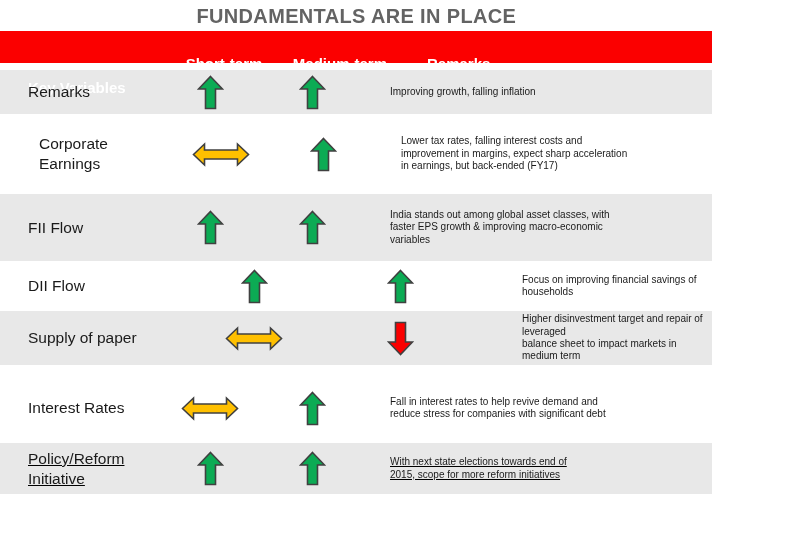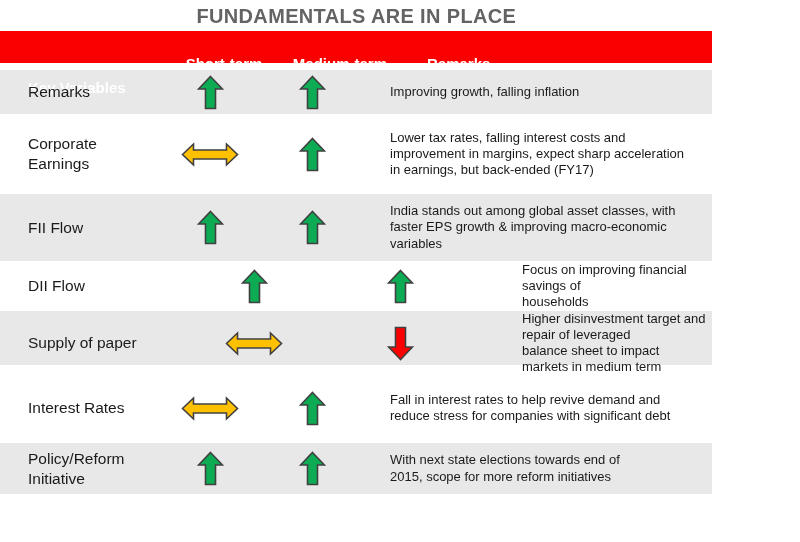--- a/index.html
+++ b/index.html
@@ -29,21 +29,21 @@
     display:grid;grid-template-columns:160px 100px 104px 1fr;align-items:center;
     background:#ffffff;
   }
   .row.shaded{background:var(--row_shade,#e8e8e8);}
   .cell.var{
     padding-left:28px;font-size:15.5px;color:var(--body_text,#1a1a1a);
     white-space:pre-line;line-height:1.28;
   }
   .cell.arr{display:flex;justify-content:center;align-items:center;}
   .cell.rem{
-    padding-left:26px;padding-right:6px;font-size:13px;
+    padding-left:26px;padding-right:6px;font-size:10px;
     color:var(--body_text,#1a1a1a);white-space:pre-line;line-height:1.24;
   }
   svg{display:block;}
 </style>
 </head>
 <body>
 
 <div class="slide">
 
   <div class="titlebar">
@@ -66,21 +66,21 @@
           </svg>
         </div>
     <div class="cell arr">
           <svg width="27" height="35" viewBox="0 0 27 35">
             <polygon points="13.5,1.5 25.5,14 18.5,14 18.5,33.5 8.5,33.5 8.5,14 1.5,14" fill="#0CAB54" stroke="#404040" stroke-width="1.6" stroke-linejoin="miter"></polygon>
           </svg>
         </div>
     <div class="cell rem">Improving growth, falling inflation</div>
   </div>
 
-  <div class="row" style="height: 80px;">
+  <div class="row" style="height: 80px; padding-left: 11px;">
     <div class="cell var">Corporate Earnings</div>
     <div class="cell arr">
           <svg width="58" height="27" viewBox="0 0 58 27">
             <polygon points="1.5,13.5 12.5,3 12.5,9 45.5,9 45.5,3 56.5,13.5 45.5,24 45.5,18 12.5,18 12.5,24" fill="#FFC000" stroke="#404040" stroke-width="1.6" stroke-linejoin="miter"></polygon>
           </svg>
         </div>
     <div class="cell arr">
           <svg width="27" height="35" viewBox="0 0 27 35">
             <polygon points="13.5,1.5 25.5,14 18.5,14 18.5,33.5 8.5,33.5 8.5,14 1.5,14" fill="#0CAB54" stroke="#404040" stroke-width="1.6" stroke-linejoin="miter"></polygon>
           </svg>
@@ -148,21 +148,21 @@
         </div>
     <div class="cell arr">
           <svg width="27" height="35" viewBox="0 0 27 35">
             <polygon points="13.5,1.5 25.5,14 18.5,14 18.5,33.5 8.5,33.5 8.5,14 1.5,14" fill="#0CAB54" stroke="#404040" stroke-width="1.6" stroke-linejoin="miter"></polygon>
           </svg>
         </div>
     <div class="cell rem">Fall in interest rates to help revive demand and
 reduce stress for companies with significant debt</div>
   </div>
 
-  <div class="row shaded" style="height: 51px;">
+  <div class="row shaded" style="height: 51px; text-decoration: underline;">
     <div class="cell var">Policy/Reform
 Initiative</div>
     <div class="cell arr">
           <svg width="27" height="35" viewBox="0 0 27 35">
             <polygon points="13.5,1.5 25.5,14 18.5,14 18.5,33.5 8.5,33.5 8.5,14 1.5,14" fill="#0CAB54" stroke="#404040" stroke-width="1.6" stroke-linejoin="miter"></polygon>
           </svg>
         </div>
     <div class="cell arr">
           <svg width="27" height="35" viewBox="0 0 27 35">
             <polygon points="13.5,1.5 25.5,14 18.5,14 18.5,33.5 8.5,33.5 8.5,14 1.5,14" fill="#0CAB54" stroke="#404040" stroke-width="1.6" stroke-linejoin="miter"></polygon>

